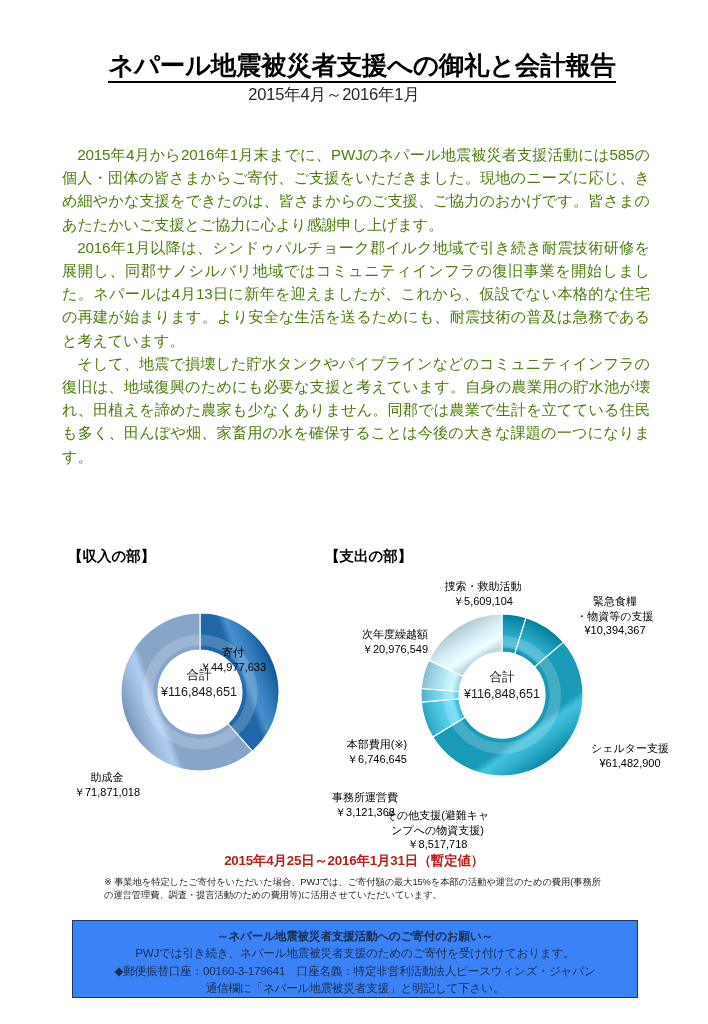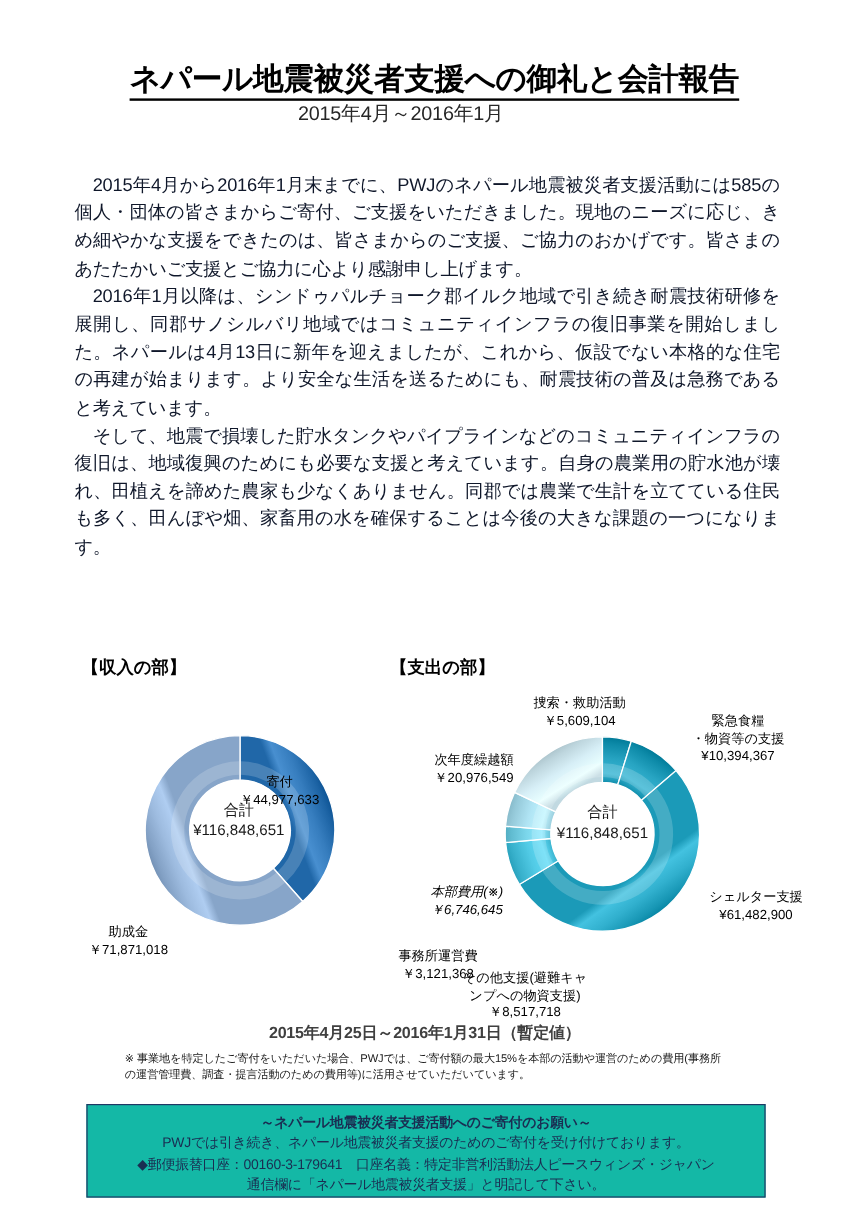--- a/index.html
+++ b/index.html
@@ -38,21 +38,21 @@
     letter-spacing: -0.2px;
   }
 
   
   #body-copy {
     position: absolute;
     top: 143px; left: 62px;
     width: 588px;
     font-size: 15.2px;
     line-height: 23.2px;
-    color: #0f172a;
+    color: #4d7c0f;
     letter-spacing: -0.15px;
     text-align: justify;
   }
   #body-copy p { margin: 0; text-indent: 1em; }
 
   
   #chart-area { position: absolute; top: 545px; left: 0; width: 708px; height: 300px; }
 
   .section-head {
     position: absolute;
@@ -82,34 +82,34 @@
     font-size: 12.6px;
     line-height: 16.5px;
     color: #1a1a1a;
     white-space: nowrap;
   }
 
   
   #period-line {
     position: absolute; top: 852px; left: 0; width: 708px;
     text-align: center;
-    font-size: 13.4px; font-weight: bold; color: #404040;
+    font-size: 13.4px; font-weight: bold; color: #b91c1c;
     letter-spacing: -0.2px;
   }
   #note-line {
     position: absolute; top: 876px; left: 104px; width: 500px;
     font-size: 9.3px; line-height: 13.4px;
     color: #1a1a1a; letter-spacing: -0.1px;
   }
 
   
   #footer-box {
     position: absolute;
     left: 72px; top: 920px; width: 566px; height: 78px;
-    background: #14b8a6;
+    background: #3b82f6;
     border: 1.5px solid #1f3864;
     text-align: center;
     padding-top: 6px;
   }
   #footer-box .fl { font-size: 11.6px; line-height: 17.4px; color: #1a2d52; letter-spacing: -0.2px; white-space: nowrap; }
   #footer-box .fl.b { font-weight: bold; }
 </style>
 </head>
 <body>
 
@@ -255,21 +255,21 @@
   </div>
   <div class="chart-label ctr" style="left:355px; top:235px; width:165px;">
     <div>その他支援(避難キャ</div>
     <div>ンプへの物資支援)</div>
     <div>￥8,517,718</div>
   </div>
   <div class="chart-label ctr" style="left:300px; top:217px; width:130px;">
     <div>事務所運営費</div>
     <div>￥3,121,368</div>
   </div>
-  <div class="chart-label ctr" style="left:324px; top:164px; width:130px;font-style:italic;">
+  <div class="chart-label ctr" style="left:312px; top:164px; width:130px;">
     <div>本部費用(※)</div>
     <div>￥6,746,645</div>
   </div>
   <div class="chart-label ctr" style="left:320px; top:54px; width:150px;">
     <div>次年度繰越額</div>
     <div>￥20,976,549</div>
   </div>
 </div>
 
 <div id="period-line">2015年4月25日～2016年1月31日（暫定値）</div>

